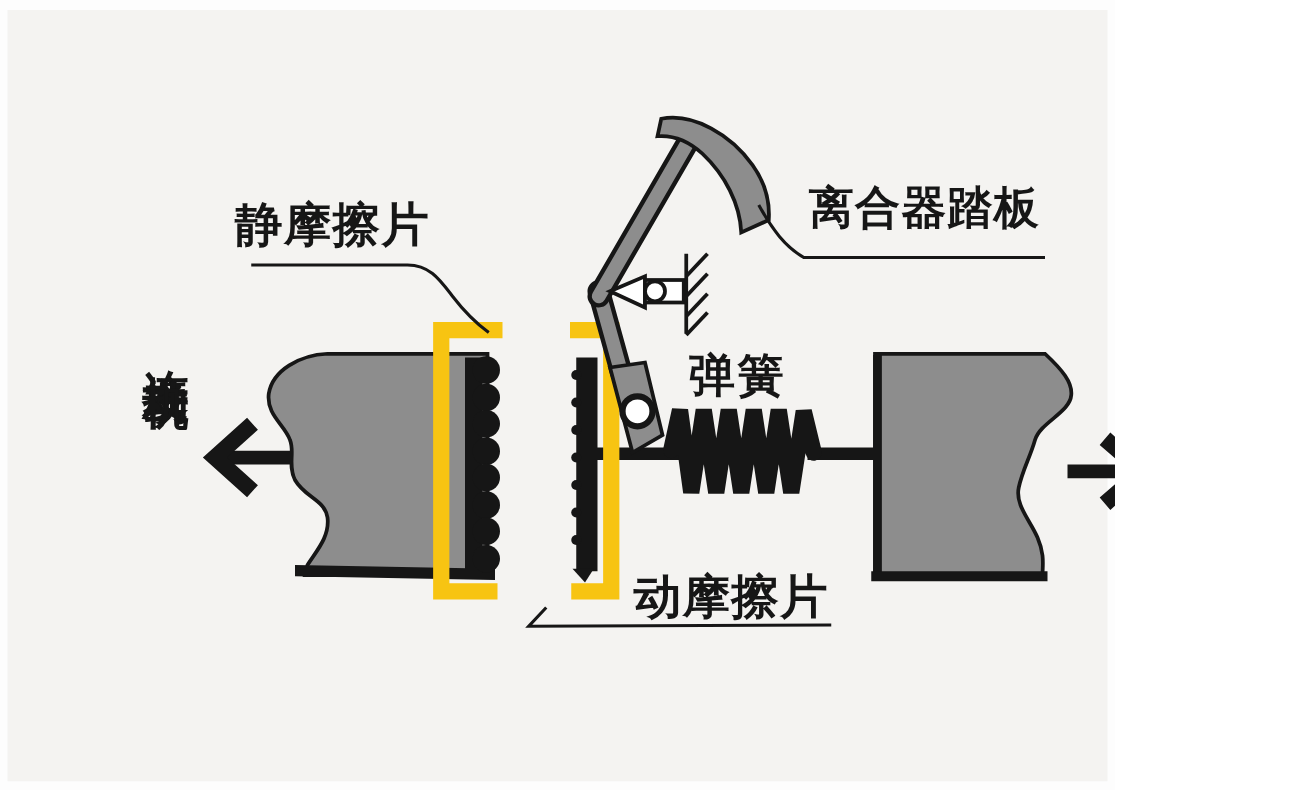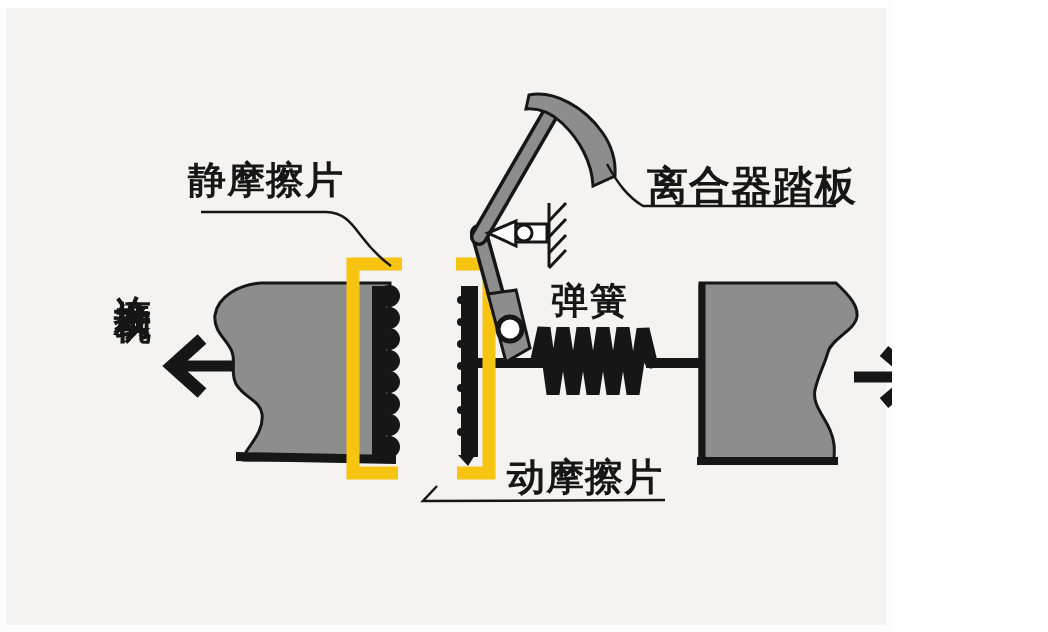--- a/index.html
+++ b/index.html
@@ -157,21 +157,21 @@
     <g>
       <path class="ink-stroke" stroke-width="2.5" d="M 607,164 C 618,184 628,197 643,206 L 836,206"></path>
     </g>
     <g>
       <path class="ink-stroke" stroke-width="2.5" d="M 437,486 L 423,501 L 665,500"></path>
     </g>
   </svg>
 
   <div class="lbl" style="left:188px;top:160px;font-size:38px;">静摩擦片</div>
 
-  <div class="lbl" style="left:647px;top:148px;font-size:41px;margin-top:16px;">离合器踏板</div>
+  <div class="lbl" style="left:647px;top:148px;font-size:36px;">离合器踏板</div>
 
   <div class="lbl" style="left:551px;top:281px;font-size:37px;letter-spacing:2px;">弹簧</div>
 
   <div class="lbl" style="left:507px;top:457px;font-size:38px;">动摩擦片</div>
 
   <div class="lbl vert" style="left:112px;top:266px;height:210px;font-size:37px;">连接发动机</div>
 
   <div class="lbl vert" style="left:925px;top:280px;height:210px;font-size:37px;">连接变速器</div>
 </div>
 

